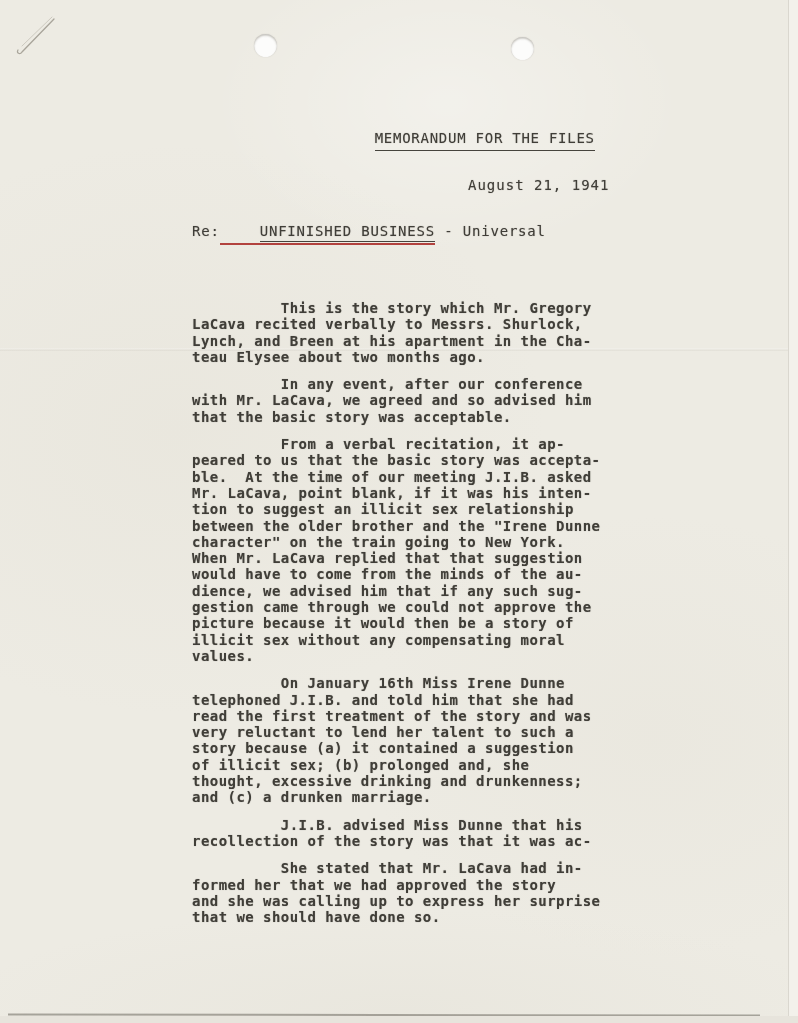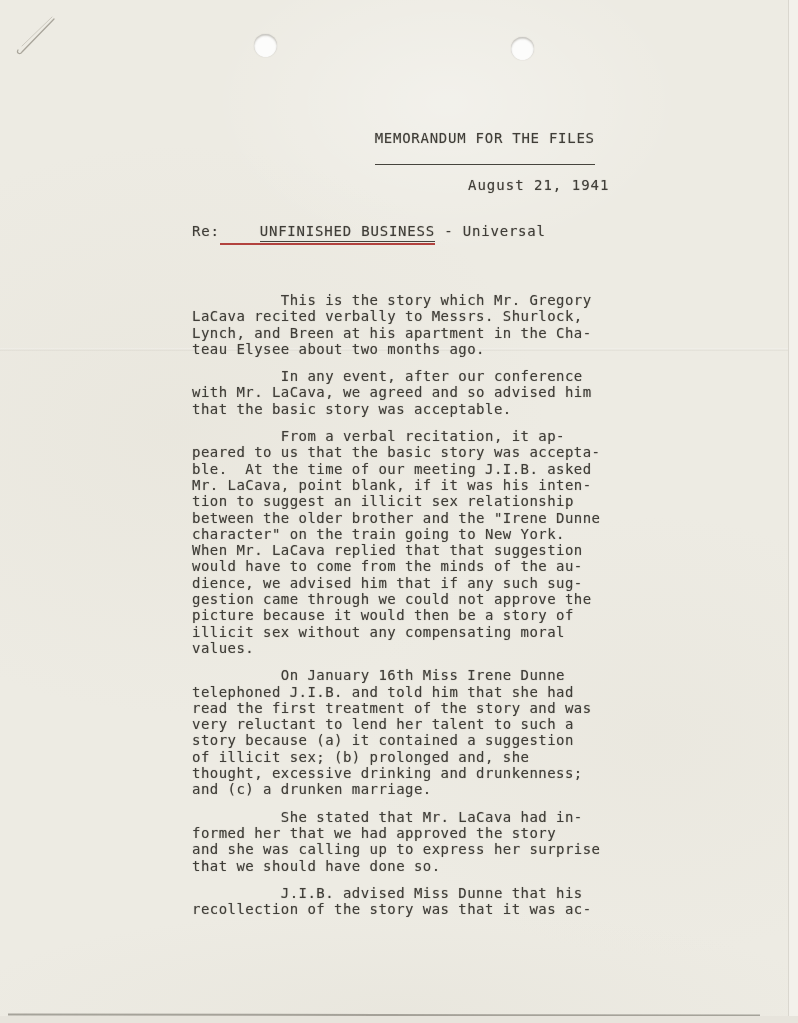--- a/index.html
+++ b/index.html
@@ -29,21 +29,21 @@
   
   .title {
     position: absolute;
     top: 114px;
     left: 338px;
     letter-spacing: 0.74px;
     white-space: pre;
   }
   .title-text {
     display: inline-block;
-    padding-bottom: 17px;
+    padding-bottom: 3px;
     border-bottom: 1.6px solid #46443d;
   }
   .date {
     position: absolute;
     top: 177px;
     left: 468px;
     letter-spacing: 1px;
     white-space: pre;
   }
   .re-line {
@@ -61,24 +61,25 @@
   }
   .re-underline-black {
     display: inline-block;
     padding-bottom: 2px;
     border-bottom: 1.6px solid #46443d;
     margin-left: 40px;
   }
   
   .body {
     position: absolute;
-    top: 292px;
+    top: 300px;
     left: 192px;
     width: 440px;
     letter-spacing: 0.45px;
+    font-weight: bold;
   }
   .para {
     white-space: pre;
     margin: 0 0 11px 0;
   }
   
   .hole {
     position: absolute;
     width: 23px;
     height: 23px;
@@ -179,25 +180,25 @@
 illicit sex without any compensating moral
 values.</div>
     <div class="para">          On January 16th Miss Irene Dunne
 telephoned J.I.B. and told him that she had
 read the first treatment of the story and was
 very reluctant to lend her talent to such a
 story because (a) it contained a suggestion
 of illicit sex; (b) prolonged and, she
 thought, excessive drinking and drunkenness;
 and (c) a drunken marriage.</div>
+    <div class="para">          J.I.B. advised Miss Dunne that his
+recollection of the story was that it was ac-</div>
     <div class="para">          She stated that Mr. LaCava had in-
 formed her that we had approved the story
 and she was calling up to express her surprise
 that we should have done so.</div>
-    <div class="para">          J.I.B. advised Miss Dunne that his
-recollection of the story was that it was ac-</div>
   </div>
 
   <div class="edge-right"></div>
   <div class="bottom-line"></div>
   <div class="edge-bottom"></div>
 
 </div>
 
 </body></html>

